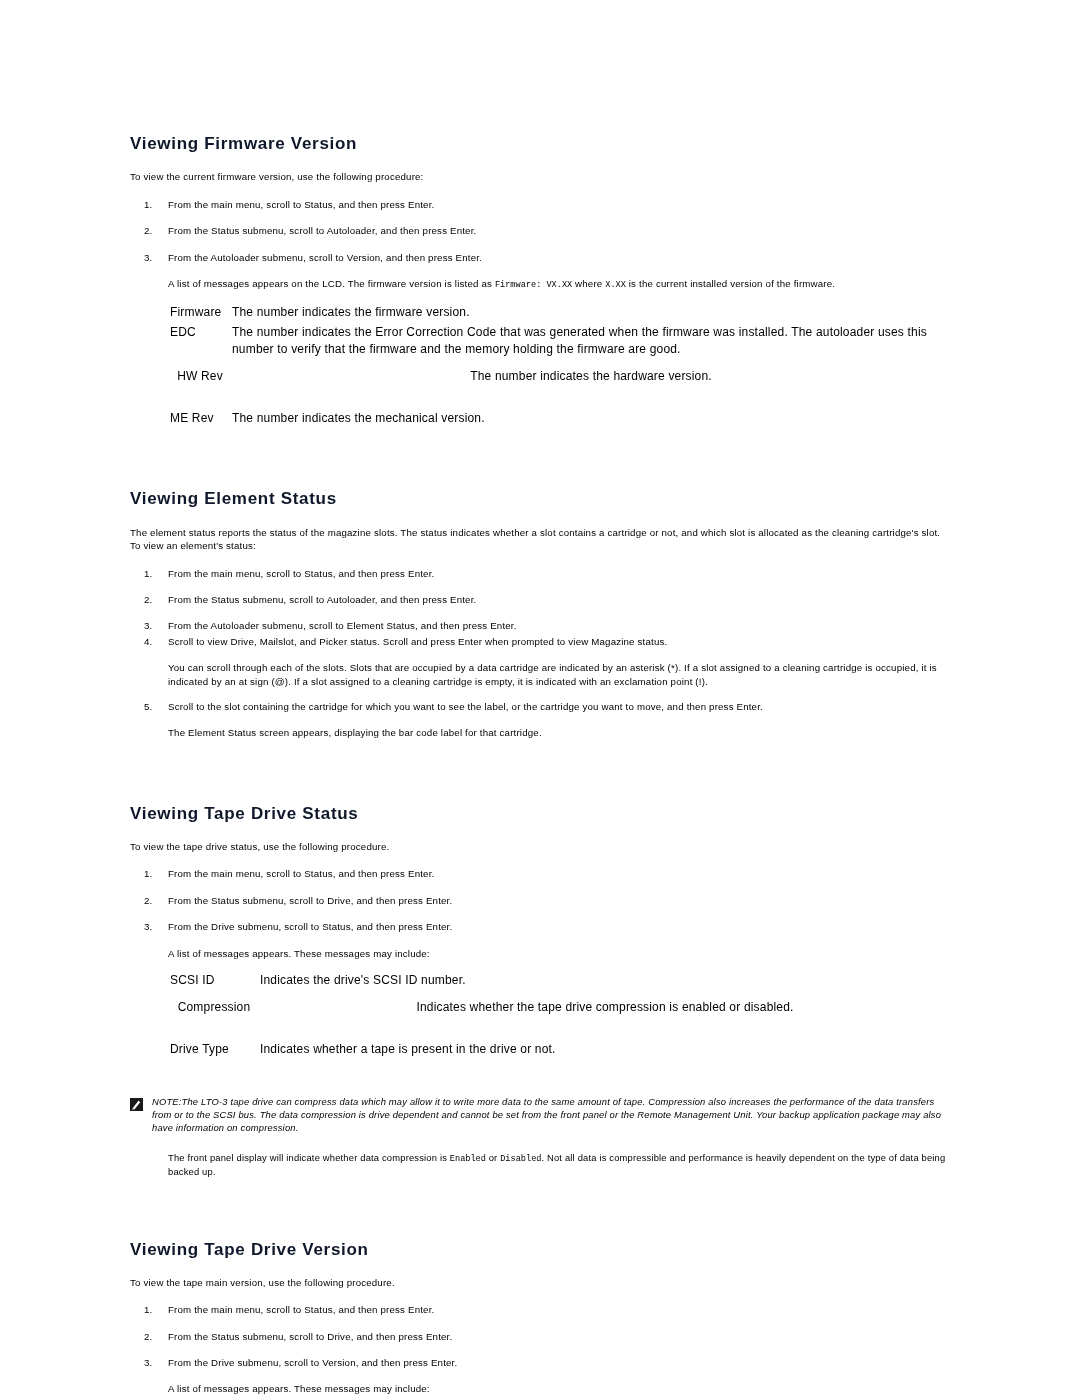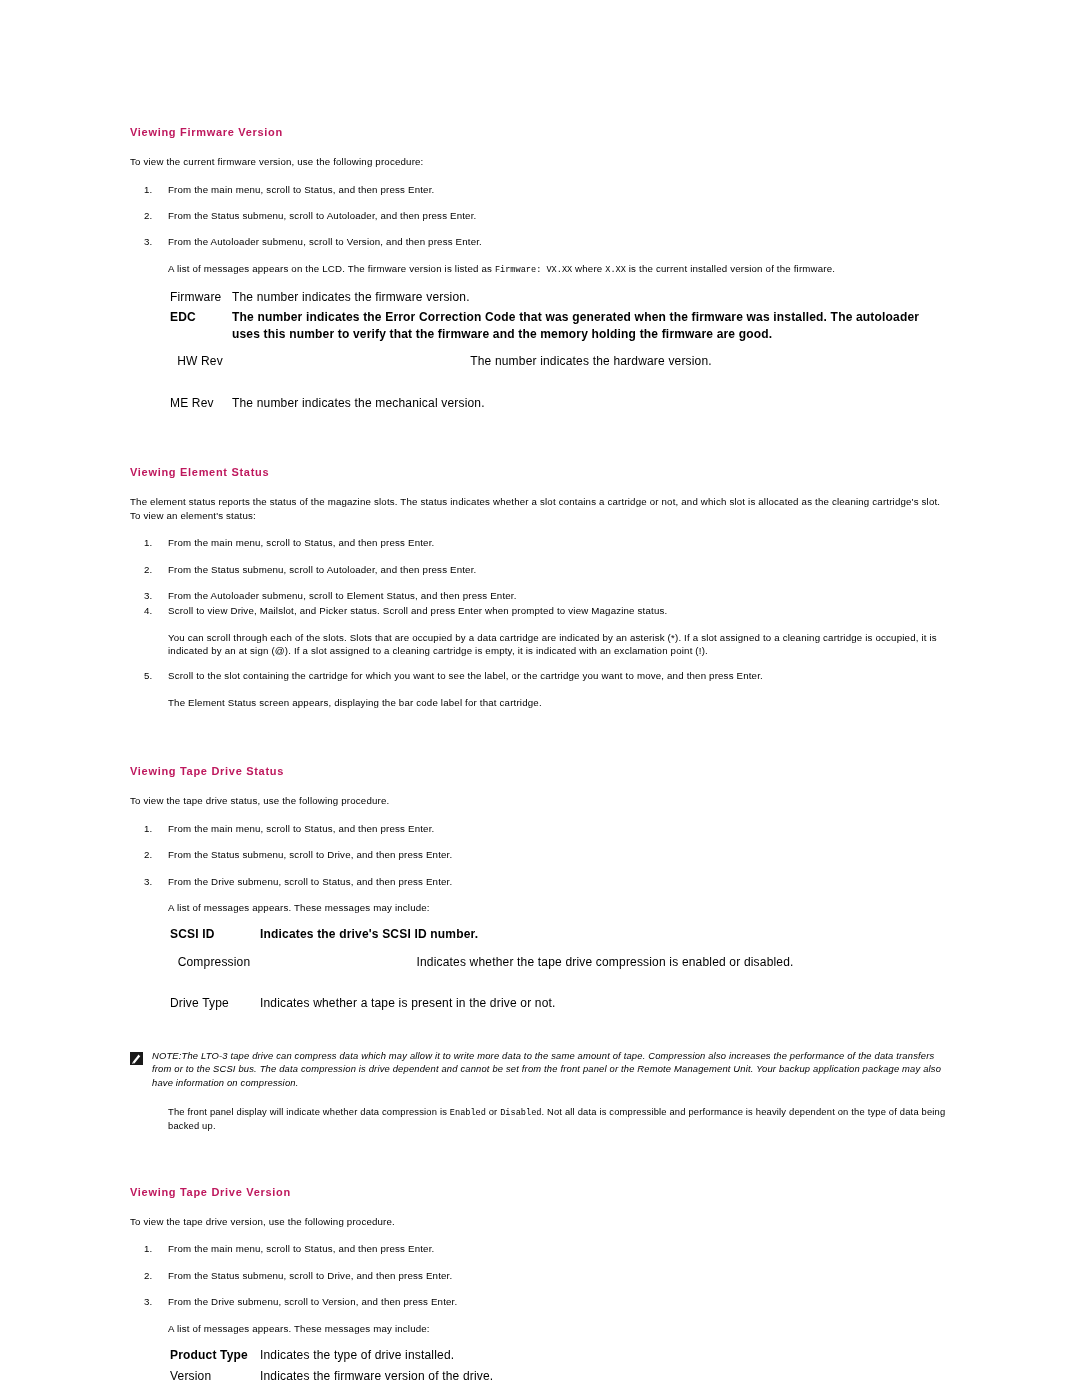--- a/index.html
+++ b/index.html
@@ -20,25 +20,25 @@
     width: 1080px;
     height: 1397px;
     box-sizing: border-box;
     padding: 118px 130px 0 130px;
   }
   .content {
     width: 820px;
   }
 
   h2.section-heading {
-    font-size: 11px;
+    font-size: 17px;
     font-weight: bold;
-    color: #be185d;
+    color: #0f172a;
     letter-spacing: 0.7px;
-    margin: 8px 0 16px 0;
+    margin: 16px 0 16px 0;
     line-height: 1.2;
   }
   .spacer-before-heading { height: 36px; }
 
   p.body-text {
     font-size: 9.7px;
     line-height: 1.38;
     margin: 0 0 14px 0;
     color: #000;
     letter-spacing: 0.18px;
@@ -92,21 +92,21 @@
     padding-left: 40px;
     white-space: nowrap;
   }
   .deflist td.desc { padding-left: 2px; }
   .deflist.fw col.c1 { width: 100px; }
   .deflist.scsi td.term { padding-left: 40px; }
   .deflist.scsi col.c1 { width: 128px; }
   .deflist.pt col.c1 { width: 128px; }
   .deflist .bold { font-weight: bold; }
   .deflist tr.gap td { padding-bottom: 25px; text-align: center; }
-  .deflist tr.gap-sm td { padding-bottom: 11px; font-weight: bold; }
+  .deflist tr.gap-sm td { padding-bottom: 11px; }
   .deflist tr.tiny td { padding-bottom: 4px; }
 
   code, .mono {
     font-family: "Liberation Mono", "DejaVu Sans Mono", monospace;
     font-size: 8.6px;
     letter-spacing: 0;
   }
 
   .note-block {
     display: flex;
@@ -274,21 +274,21 @@
         </svg>
       </span>
       <div class="note-body">NOTE:The LTO-3 tape drive can compress data which may allow it to write more data to the same amount of tape. Compression also increases the performance of the data transfers from or to the SCSI bus. The data compression is drive dependent and cannot be set from the front panel or the Remote Management Unit. Your backup application package may also have information on compression.</div>
     </div>
 
     <p class="note-second"><span>The front panel display will indicate whether data compression is </span><code class="mono">Enabled</code><span> or </span><code class="mono">Disabled</code><span>. Not all data is compressible and performance is heavily dependent on the type of data being backed up.</span></p>
 
     <div class="spacer-before-heading"></div>
     <h2 class="section-heading">Viewing Tape Drive Version</h2>
 
-    <p class="body-text">To view the tape drive version, use the following procedure.</p>
+    <p class="body-text">To view the tape main version, use the following procedure.</p>
 
     <ol class="proc">
       <li>
         <span class="num">1.</span>
         <span>From the main menu, scroll to Status, and then press Enter.</span>
       </li>
       <li>
         <span class="num">2.</span>
         <span>From the Status submenu, scroll to Drive, and then press Enter.</span>
       </li>

